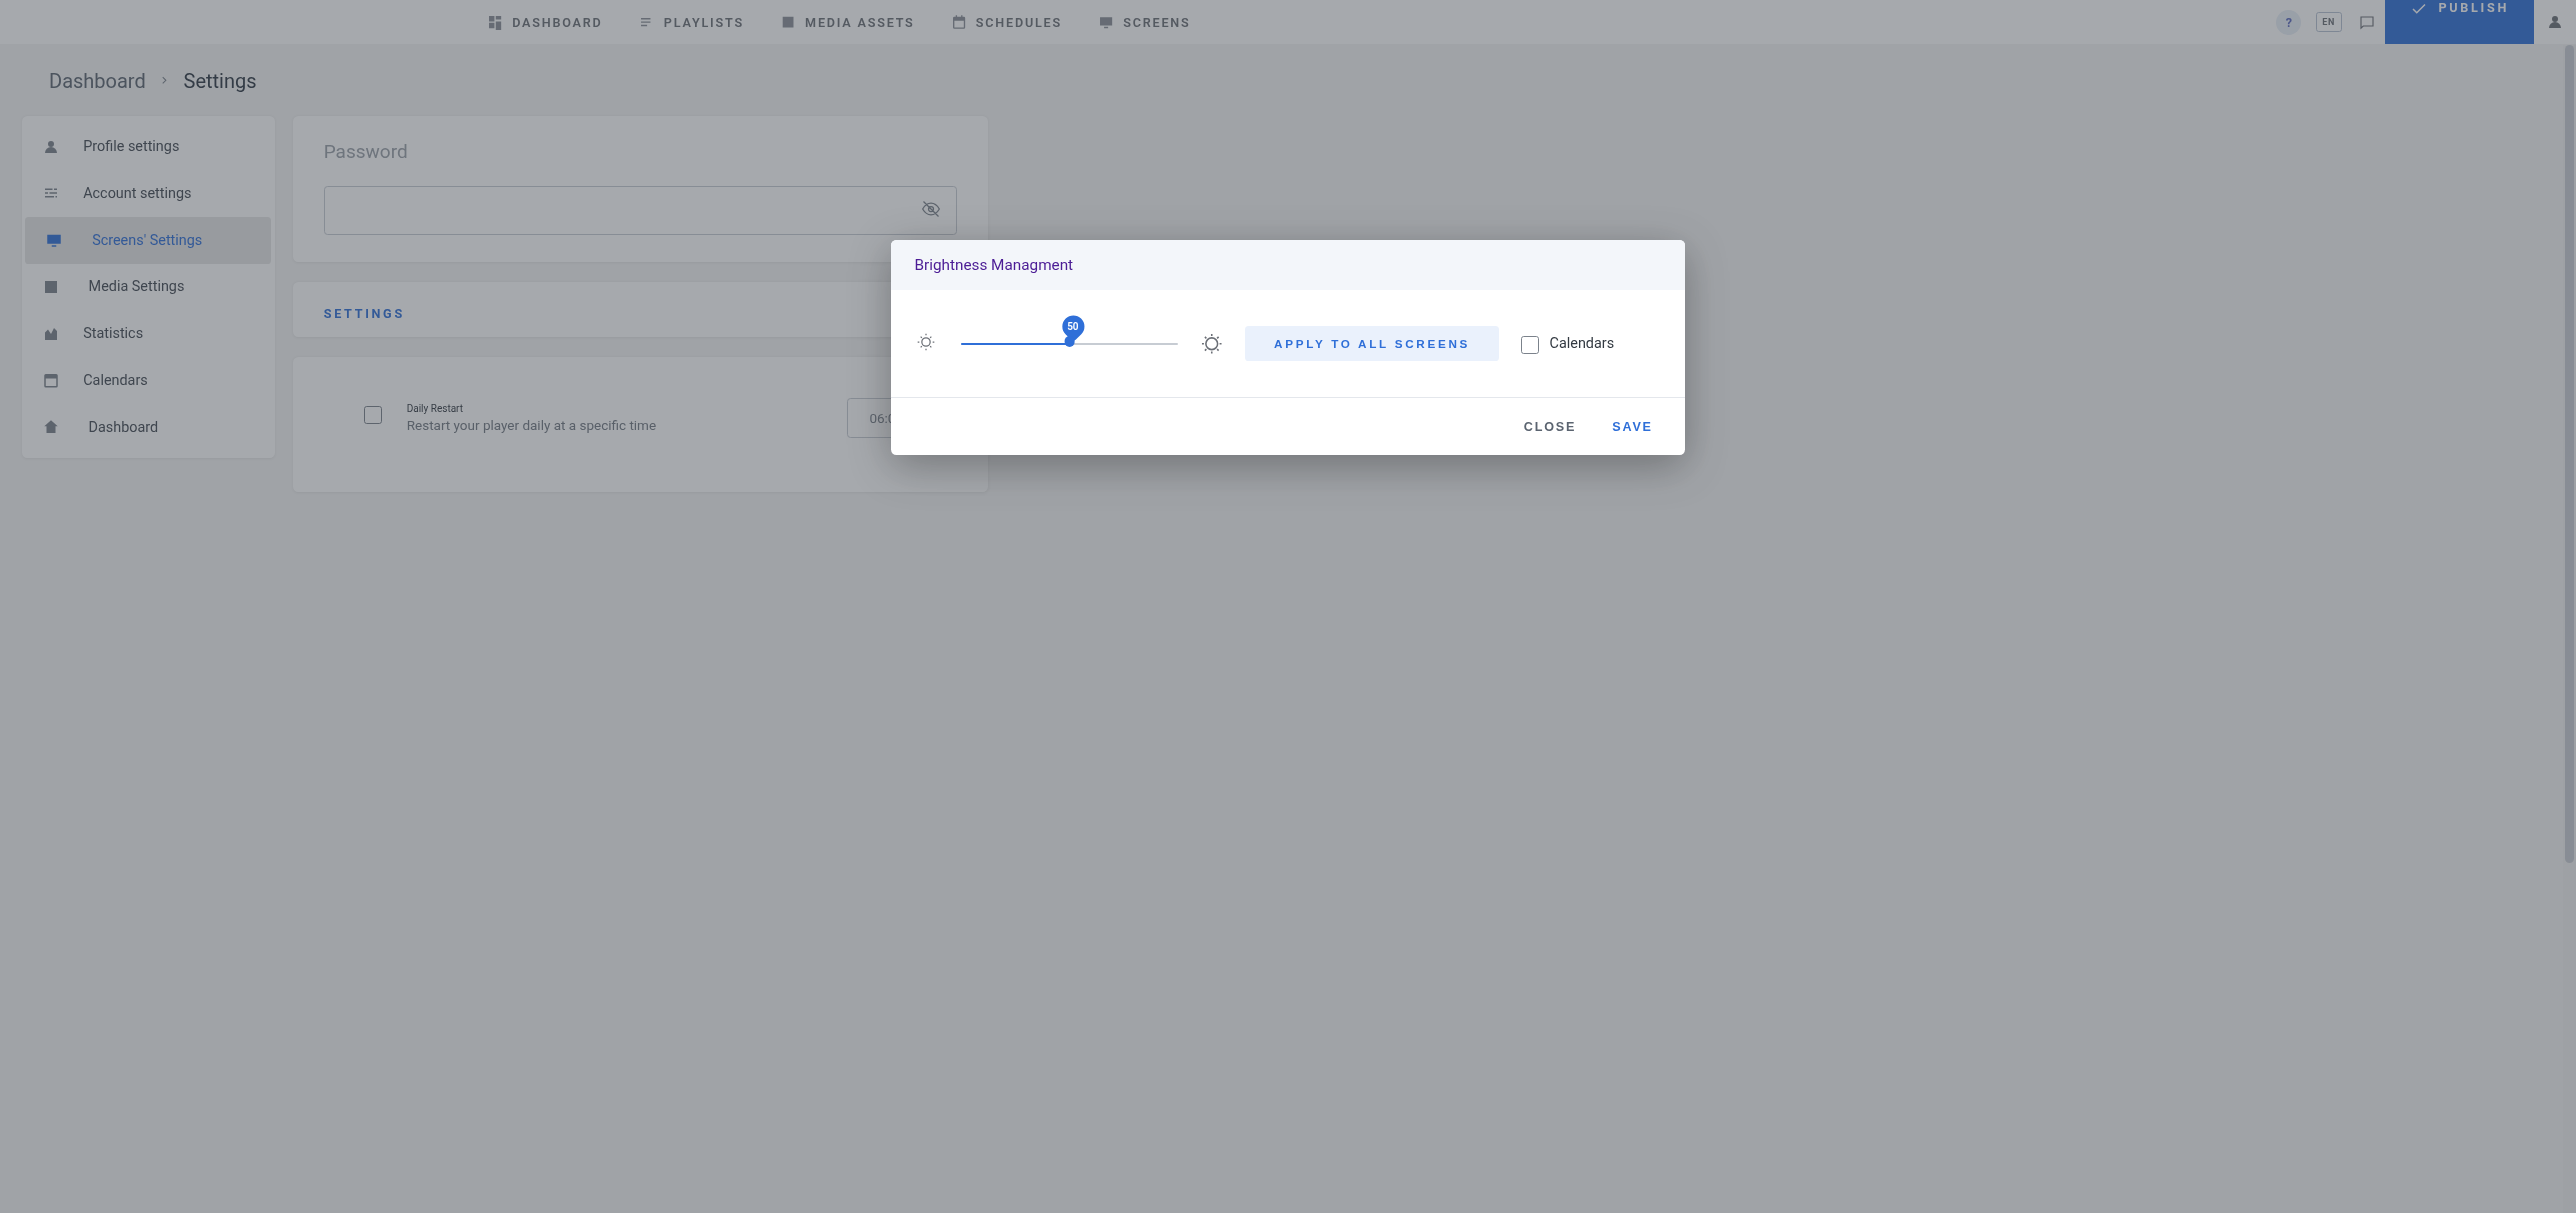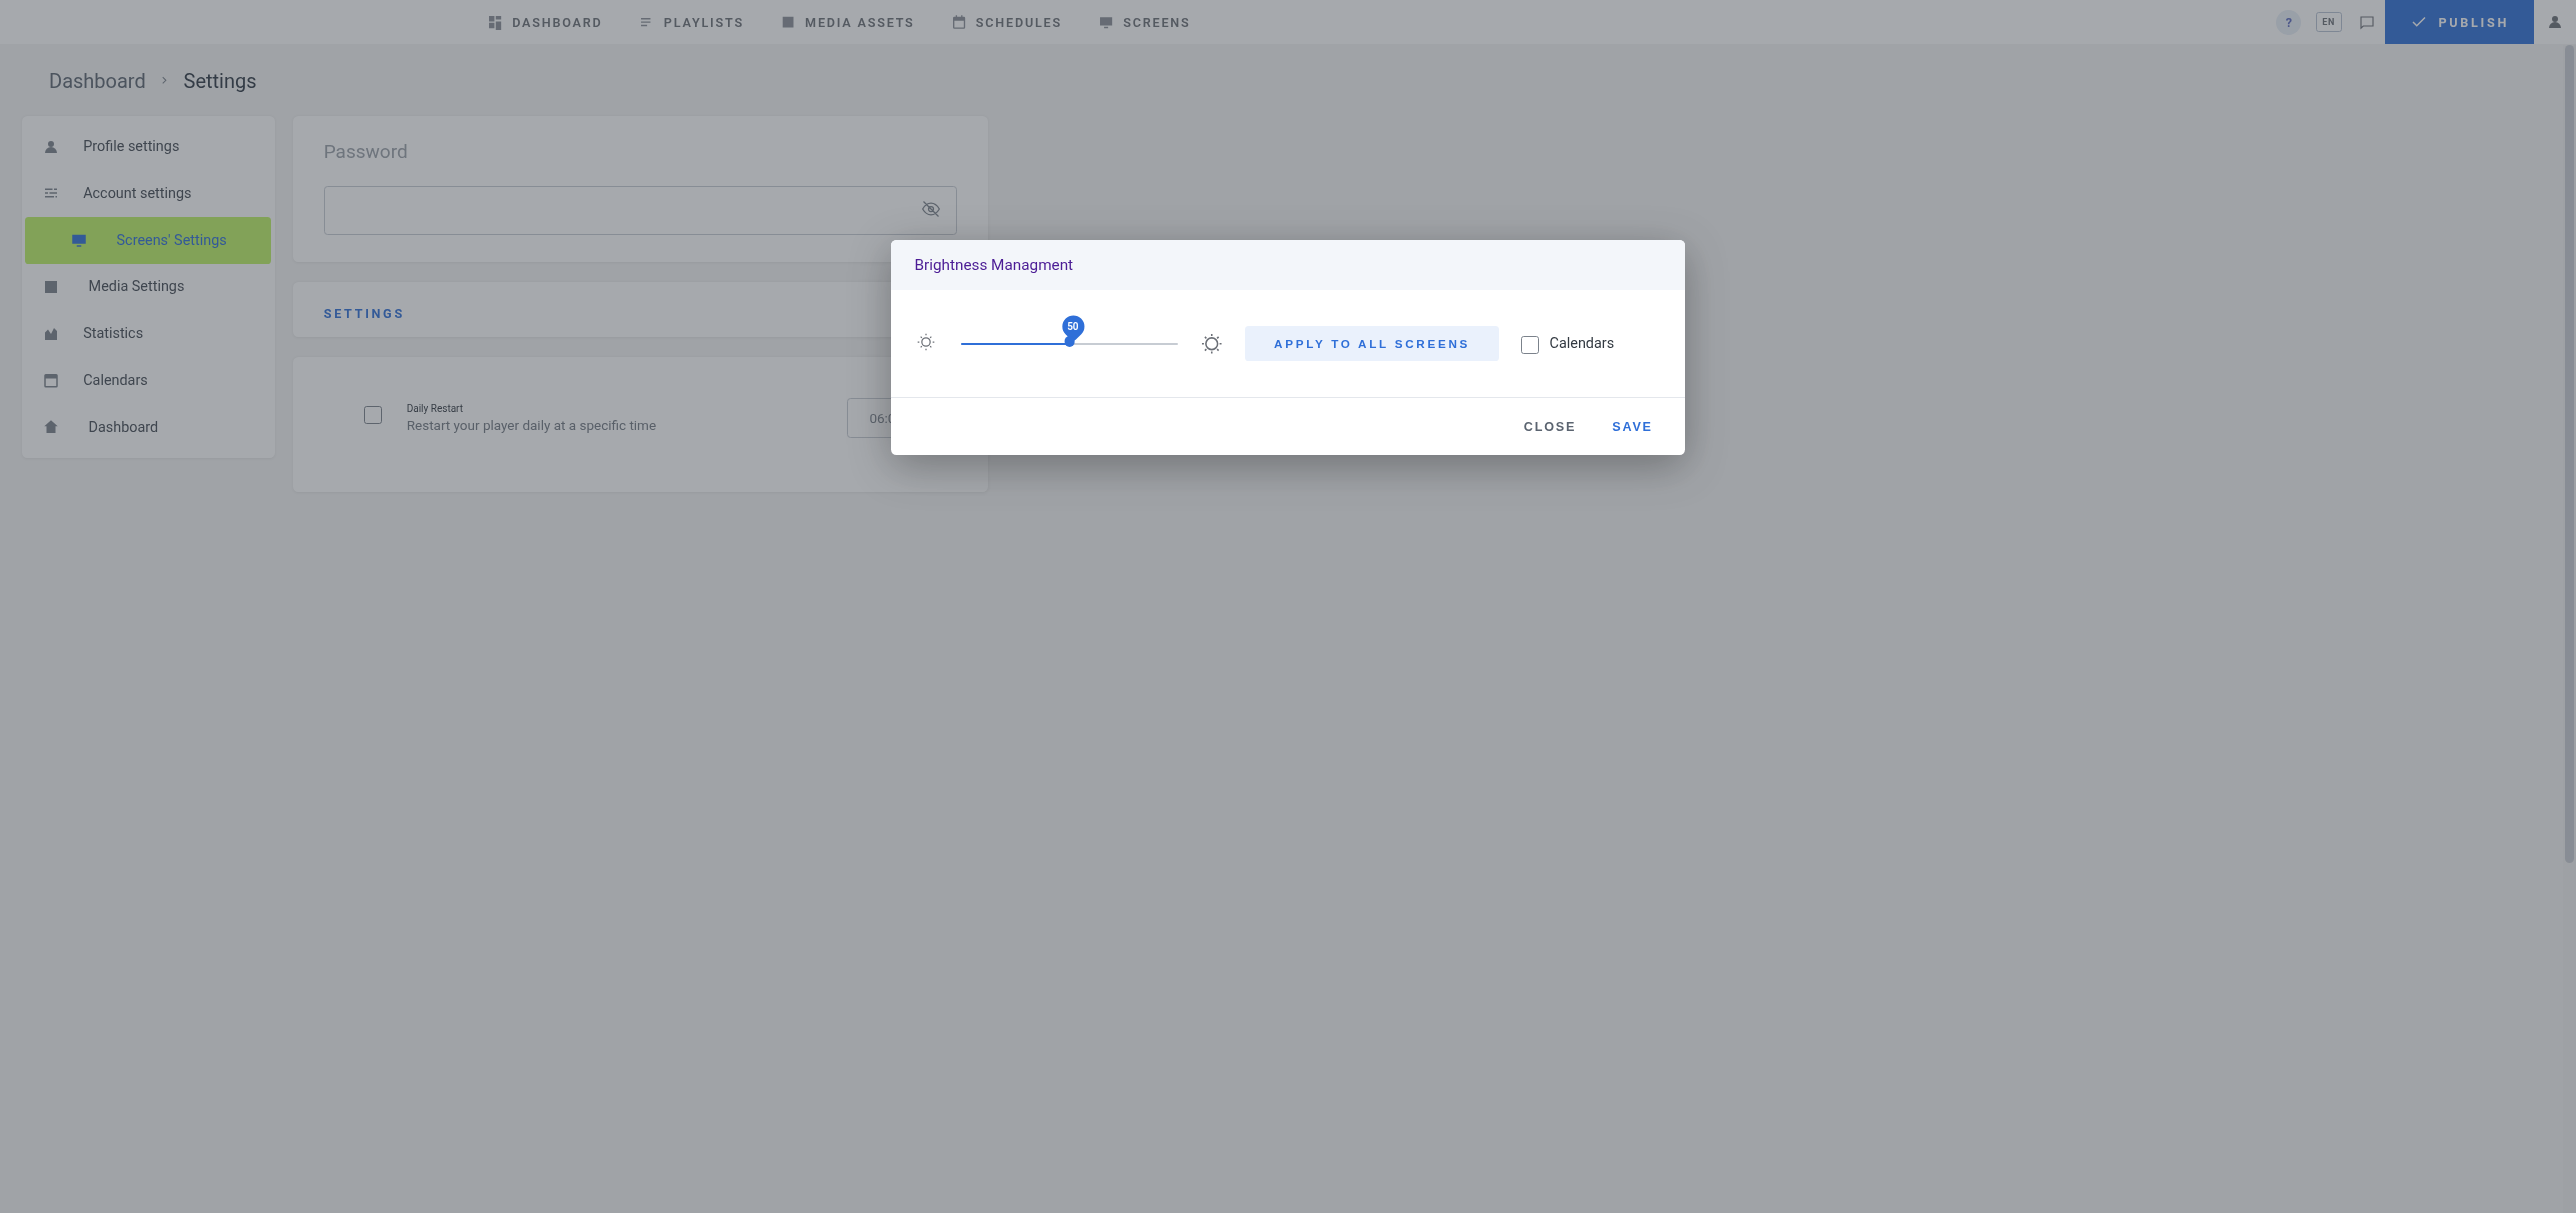--- a/index.html
+++ b/index.html
@@ -42,21 +42,21 @@
     cursor:pointer;
   }
 
   .topnav .chat-icon {
     display:flex;align-items:center;justify-content:center;
     width:25px;height:25px;margin:10px 5.4px;cursor:pointer;
   }
   .topnav .chat-icon svg{width:18px;height:18px;fill:none;stroke:#6b6f76;stroke-width:1.5;}
 
   .topnav .publish-btn {
-    display:flex;align-items:center;gap:10.8px;
+    display:flex;align-items:flex-start;gap:10.8px;
     background:#2f6fd8;color:#fff;
     padding:0 25px;font-weight:700;letter-spacing:2.7px;font-size:12.6px;
     cursor:pointer;
   }
   .topnav .publish-btn svg{width:18px;height:18px;stroke:#fff;stroke-width:2;fill:none;}
 
   .topnav .user-btn {
     display:flex;align-items:center;justify-content:center;
     width:42px;cursor:pointer;
   }
@@ -80,22 +80,22 @@
     width:253px;background:#fff;border-radius:5.4px;
     box-shadow:0 0.9px 3.6px rgba(0,0,0,0.08);
     padding:7.2px 0;
   }
   .sidebar .side-item{
     display:flex;align-items:center;gap:23.5px;
     padding:14.4px 20px;font-size:14.4px;color:#444b54;
     cursor:pointer;
   }
   .sidebar .side-item.active{
-    background:#bef264;color:#2f6fd8;
-    border-radius:3.6px;margin:0 3.6px;justify-content:center;
+    background:#e5e5e5;color:#2f6fd8;
+    border-radius:3.6px;margin:0 3.6px;
   }
   .sidebar .side-item svg{width:18px;height:18px;fill:#7b828b;}
   .sidebar .side-item.active svg{fill:#2f6fd8;}
   .sidebar .side-item .indent{margin-left:5.4px;}
 
   
   .main { flex: 0 0 695px; display:flex;flex-direction:column;gap:20px;}
 
   .card {
     background:#fff;border-radius:5.4px;

